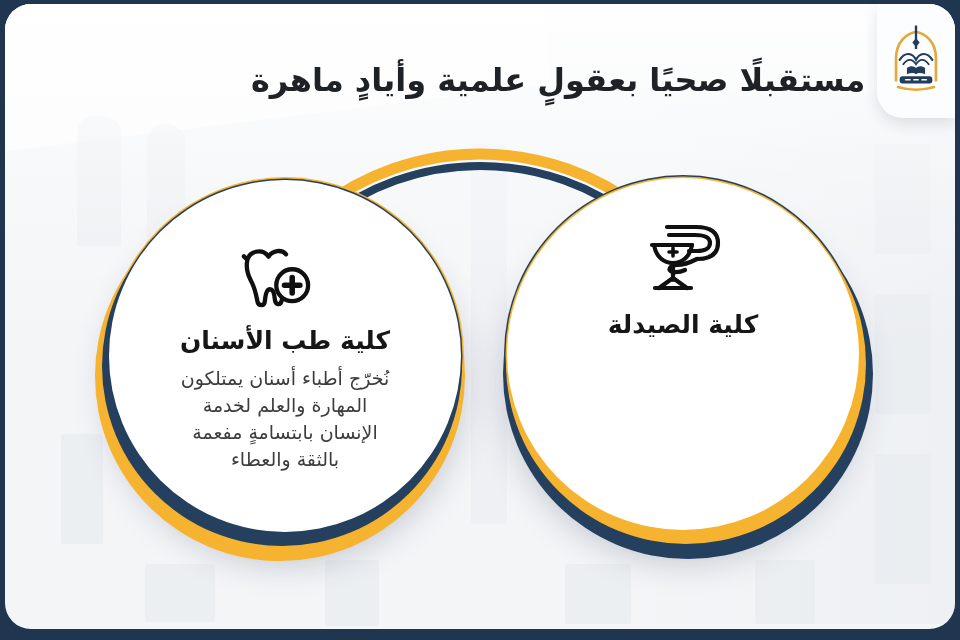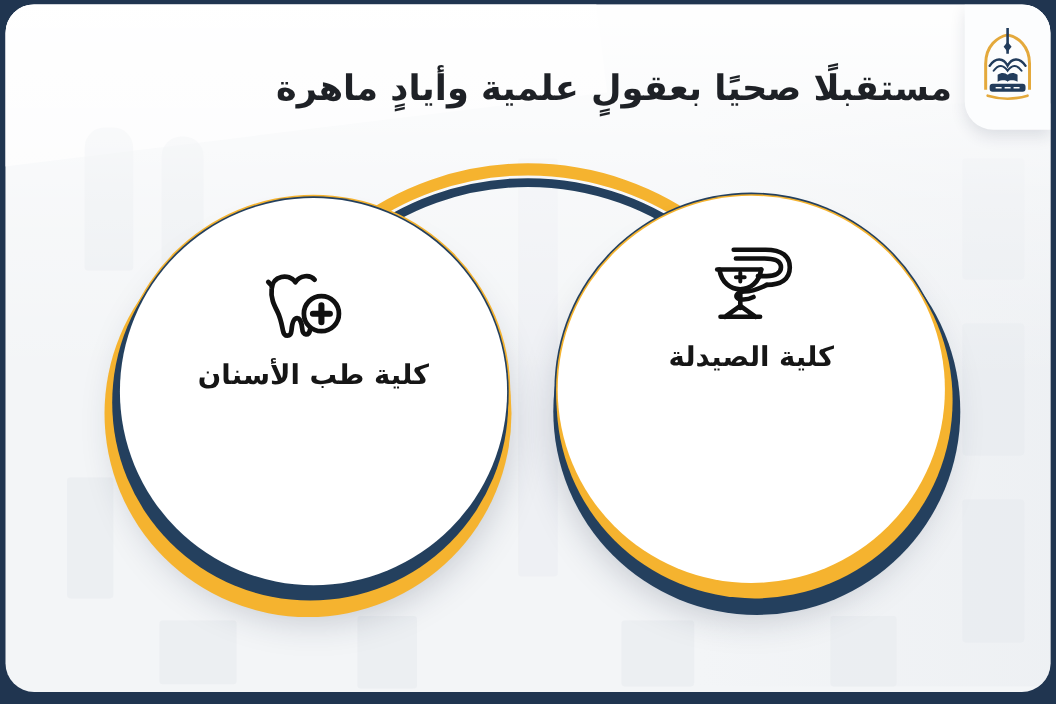--- a/index.html
+++ b/index.html
@@ -122,20 +122,24 @@
         <g fill="none" stroke="#101010" stroke-width="4.2" stroke-linecap="round" stroke-linejoin="round">
           <path d="M10 14 L12.6 16.6"></path>
           <path d="M34 14 C28 6 14 8 13 20 C12 28 15 34 18 40 C21 46 22 52 23 57 C24 63 30 63 30.5 57 C31 51 32.5 46 35.5 46 C38 46 39.5 50 40 55 C40.5 62 46 62 47 56 C47.6 52 48.6 49 50 46.5"></path>
           <path d="M34 14 C38 8 47 7 51 12"></path>
         </g>
         <circle cx="57" cy="42" r="15.5" fill="#ffffff" stroke="#101010" stroke-width="4.2"></circle>
         <path d="M57 34.5 V49.5 M49.5 42 H64.5" stroke="#101010" stroke-width="5.4" stroke-linecap="round"></path>
       </svg>
     </div>
     <h2>كلية طب الأسنان</h2>
+    <div class="desc">نُخرّج أطباء أسنان يمتلكون
+المهارة والعلم لخدمة
+الإنسان بابتسامةٍ مفعمة
+بالثقة والعطاء</div>
   </div>
 
   <div class="card pharmacy">
     <div class="icon-box">
       <svg width="100" height="86" viewBox="0 0 100 86">
         <g fill="none" stroke="#101010" stroke-width="4.2" stroke-linecap="round" stroke-linejoin="round">
           <path d="M34 13 H63 C78 13 85 19 85 29 C85 40 77 45 64 45"></path>
           <path d="M36 21 H62 C72 21 77 24 77 29 C77 34 72 37 64 37 H56"></path>
           <path d="M19 31 H59"></path>
           <path d="M21 31 C23 43 31 49 40 49 C49 49 57 43 59 31"></path>

